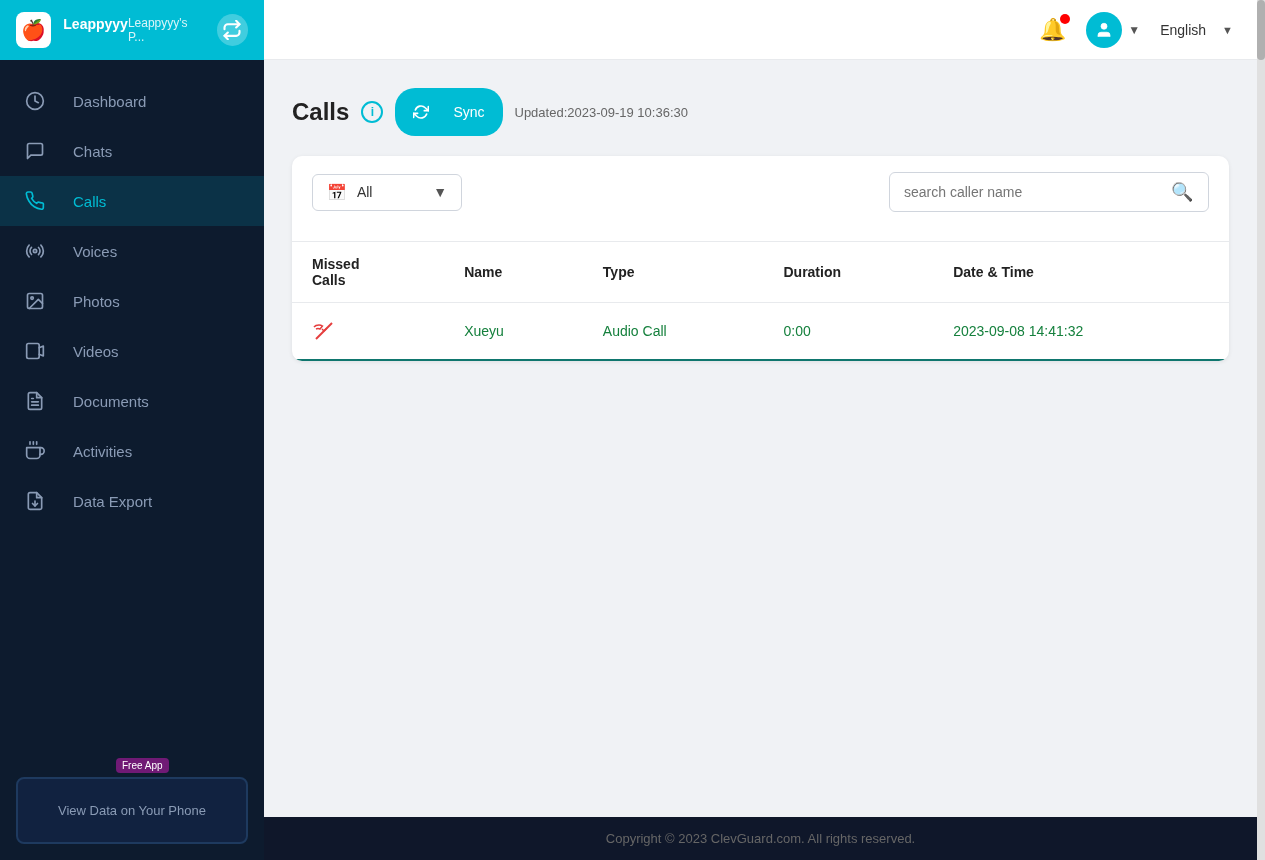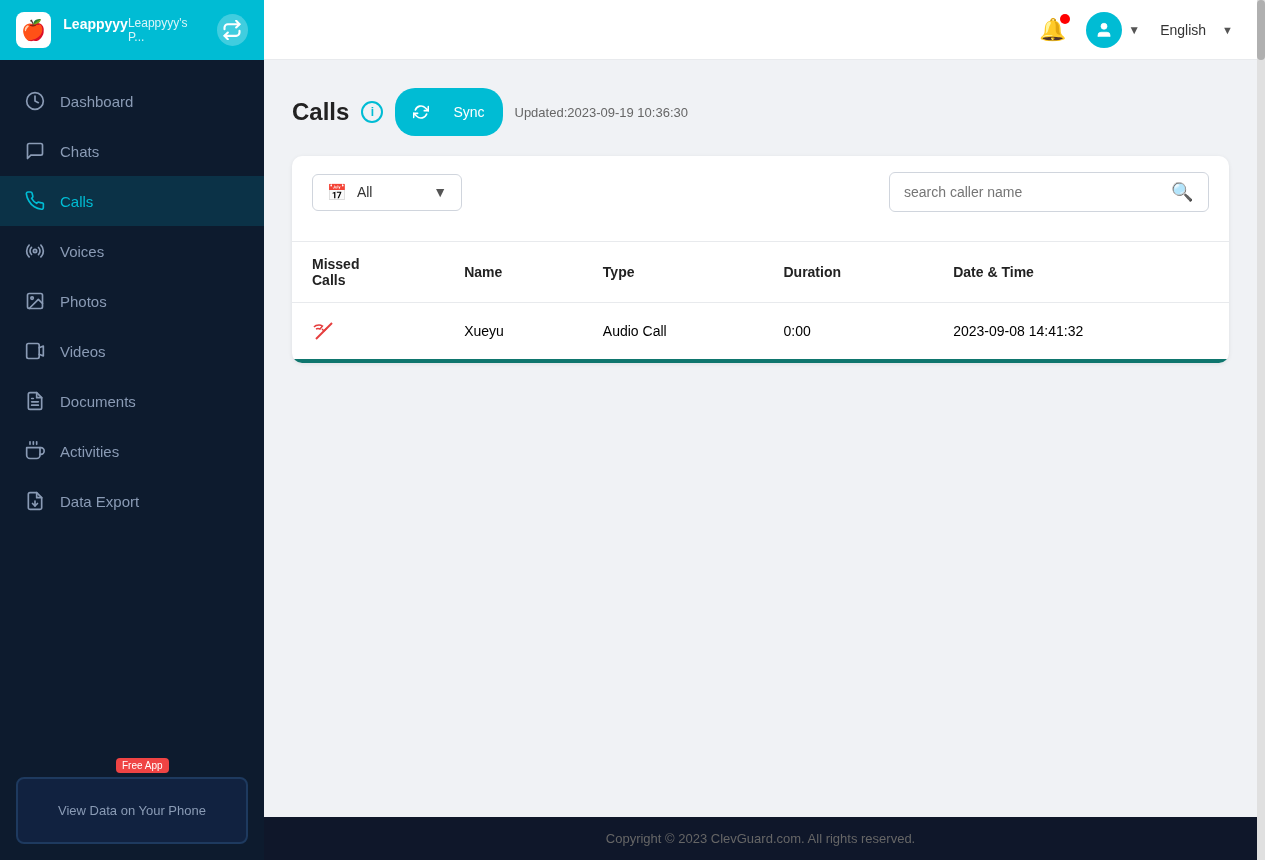--- a/index.html
+++ b/index.html
@@ -67,21 +67,21 @@
     }
 
     .nav-items {
       flex: 1;
       padding: 16px 0;
     }
 
     .nav-item {
       display: flex;
       align-items: center;
-      gap: 14px;
+      gap: 27px;
       padding: 14px 24px;
       color: #8a9bb5;
       font-size: 15px;
       cursor: pointer;
       transition: background 0.2s;
     }
 
     .nav-item.active {
       background: rgba(0, 188, 212, 0.15);
       color: #00bcd4;
@@ -102,21 +102,21 @@
     .nav-item.active .nav-icon svg line,
     .nav-item.active .nav-icon svg polyline {
       stroke: #00bcd4;
     }
 
     .sidebar-bottom {
       padding: 12px 16px 0;
     }
 
     .free-app-badge {
-      background: #ef4444;
+      background: #701a75;
       color: white;
       font-size: 10px;
       padding: 2px 6px;
       border-radius: 4px;
       display: inline-block;
       margin-bottom: 4px;
       margin-left: auto;
       margin-right: 0;
       display: block;
       width: fit-content;
@@ -335,22 +335,22 @@
       padding: 14px 20px;
       text-align: left;
       font-size: 14px;
       font-weight: 600;
       color: #222;
     }
 
     .data-table td {
       padding: 16px 20px;
       font-size: 14px;
-      color: #000000;
-      border-bottom: 4px solid #0f766e;
+      color: #15803d;
+      border-bottom: 2px solid #0f766e;
     }
 
     .missed-call-icon {
       color: #e53e3e;
       font-size: 20px;
       display: flex;
       align-items: center;
     }
 
     

